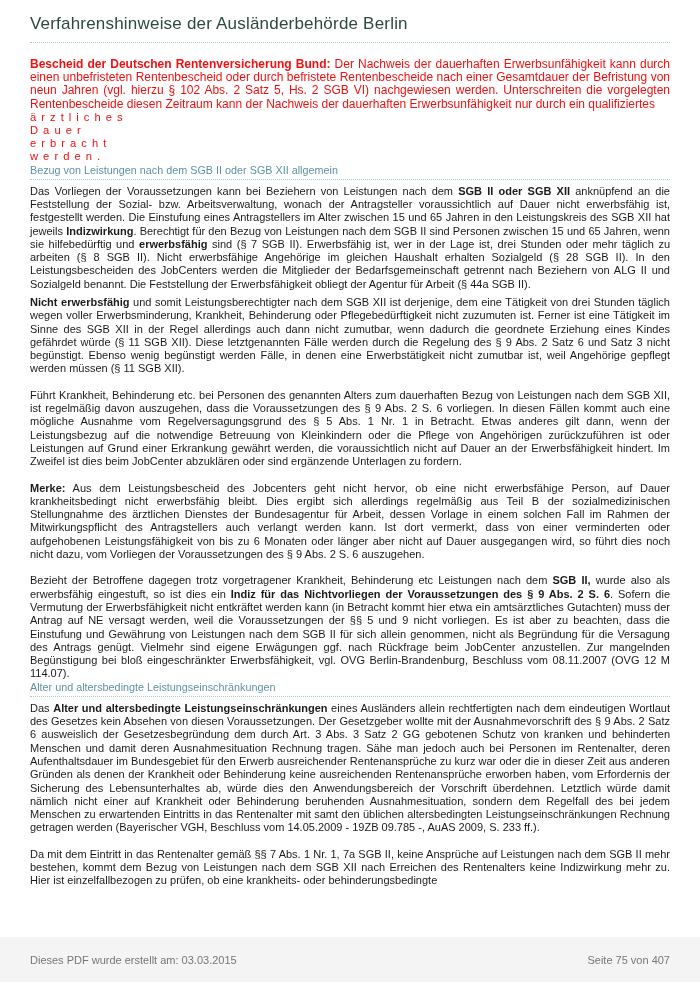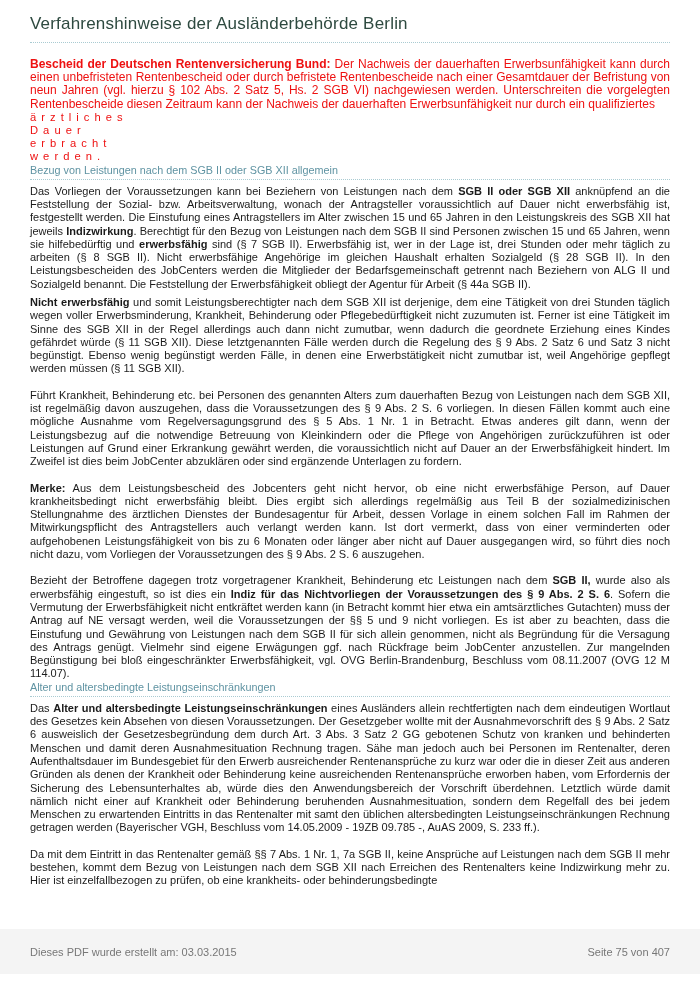--- a/index.html
+++ b/index.html
@@ -64,21 +64,21 @@
     margin-top:13px;
     font-size:11px;
     line-height:13.3px;
     text-align:justify;
     color:var(--c-body);
   }
   .section p.body-par:first-of-type{margin-top:5px;}
   .bold{font-weight:700;}
   .footer{
     position:absolute;
-    left:0;right:0;bottom:16px;
+    left:0;right:0;bottom:8px;
     height:45px;
     background:var(--c-footer-bg);
     display:flex;
     justify-content:space-between;
     align-items:center;
     padding:0 30px;
     font-size:11px;
     color:var(--c-footer-text);
   }
 </style>

